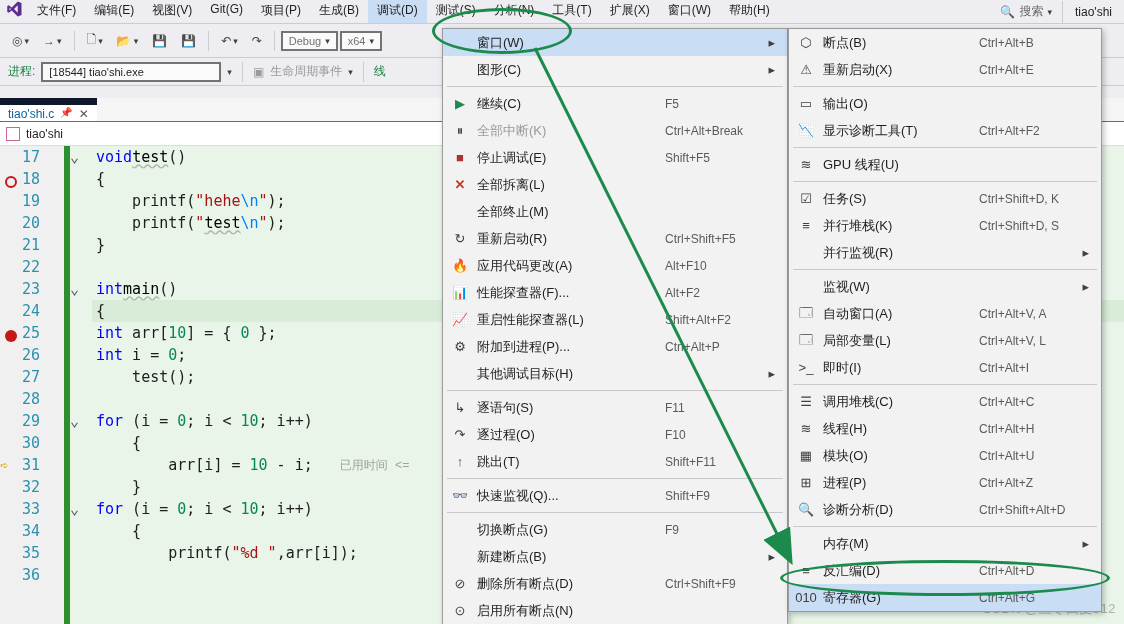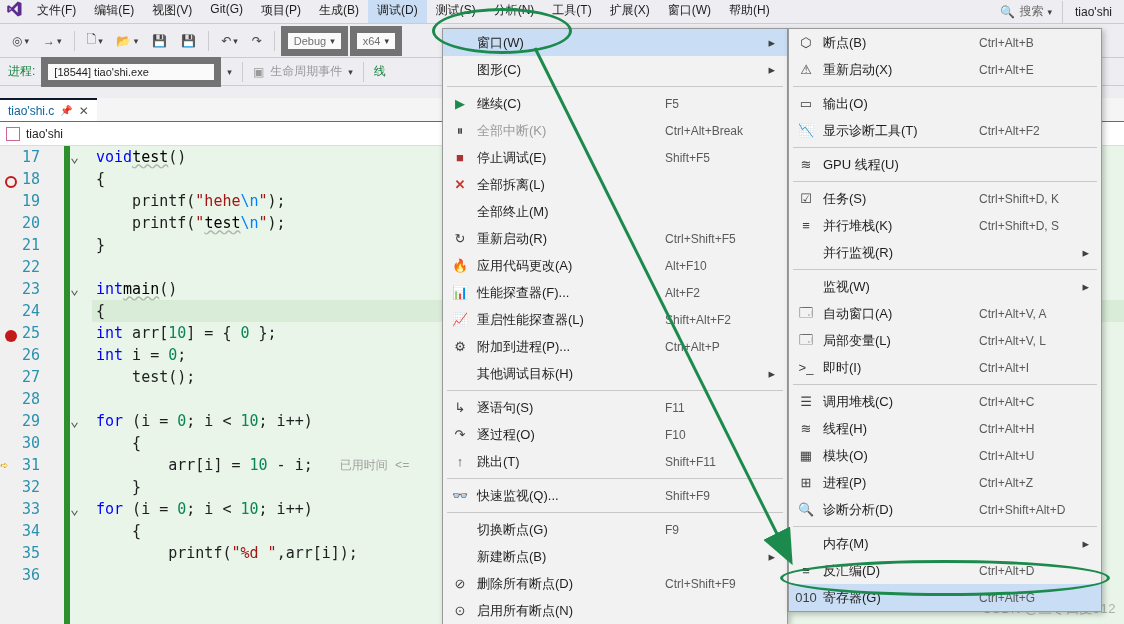--- a/index.html
+++ b/index.html
@@ -7,26 +7,26 @@
 .menubar { display: flex; align-items: flex-end; height: 24px; background: #eeeef2; border-bottom: 1px solid #ccc; }
 .vs-logo { width: 28px; height: 28px; display: flex; align-items: center; justify-content: center; }
 .vs-logo svg { width: 18px; height: 18px; }
 .menubar .item { padding: 4px 9px; cursor: default; }
 .menubar .item.active { background: #c9def5; }
 .search-box { margin-left: auto; padding: 3px 10px; color: #6a6a6a; display: flex; align-items: center; gap: 4px; }
 .titlebar-right { padding: 4px 12px; font-weight: normal; border-left: 1px solid #ccc; }
 .toolbar { display: flex; align-items: center; height: 34px; background: #eeeef2; padding: 0 6px; gap: 2px; border-bottom: 1px solid #ccc; }
 .tool-btn { padding: 3px 5px; border: 1px solid transparent; display: flex; align-items: center; gap: 2px; color: #424242; }
 .tool-sep { width: 1px; height: 20px; background: #ccc; margin: 0 4px; }
-.combo { border: 7px solid #737373; padding: 2px 6px; background: #fafafa; display: flex; align-items: center; gap: 4px; font-size: 11px; color: #717171; }
+.combo { border: 2px solid #737373; padding: 2px 6px; background: #fafafa; display: flex; align-items: center; gap: 4px; font-size: 11px; color: #717171; }
 .combo.dark { color: #1e1e1e; }
 .toolbar2 { display: flex; align-items: center; height: 28px; background: #eeeef2; padding: 0 8px; gap: 6px; border-bottom: 1px solid #ccc; font-size: 12px; }
 .toolbar2 .lbl { color: #15803d; }
 .tabstrip { display: flex; background: #f5f5f5; height: 24px; border-bottom: 1px solid #4d6db0; }
-.tab { background: #fff; border-top: 2px solid #0f172a; padding: 2px 8px; display: flex; align-items: center; gap: 6px; font-size: 12px; color: #0e639c; }
+.tab { background: #fff; border-top: 7px solid #0f172a; padding: 2px 8px; display: flex; align-items: flex-start; gap: 6px; font-size: 12px; color: #0e639c; }
 .tab .pin { color: #555; font-size: 10px; }
 .tab .close { color: #555; font-size: 12px; }
 .nav-bar { height: 24px; background: #fff; border-bottom: 1px solid #ddd; display: flex; align-items: center; padding: 0 6px; font-size: 12px; color: #1e1e1e; }
 .nav-bar .icon-sq { width: 14px; height: 14px; border: 1px solid #cc6699; margin-right: 6px; display: inline-block; }
 .editor { display: flex; font-family: Consolas, monospace; font-size: 15px; background: #fff; height: 480px; position: relative; }
 .bp-col { width: 22px; background: #f0f0f0; }
 .gutter { width: 42px; background: #f0f0f0; text-align: right; color: #2b91af; padding-right: 8px; }
 .fold-col { width: 22px; background: #e8f5e8; }
 .green-bar { width: 6px; background: #2d8f2d; }
 .code-area { flex: 1; background: #e8f5e8; position: relative; }

